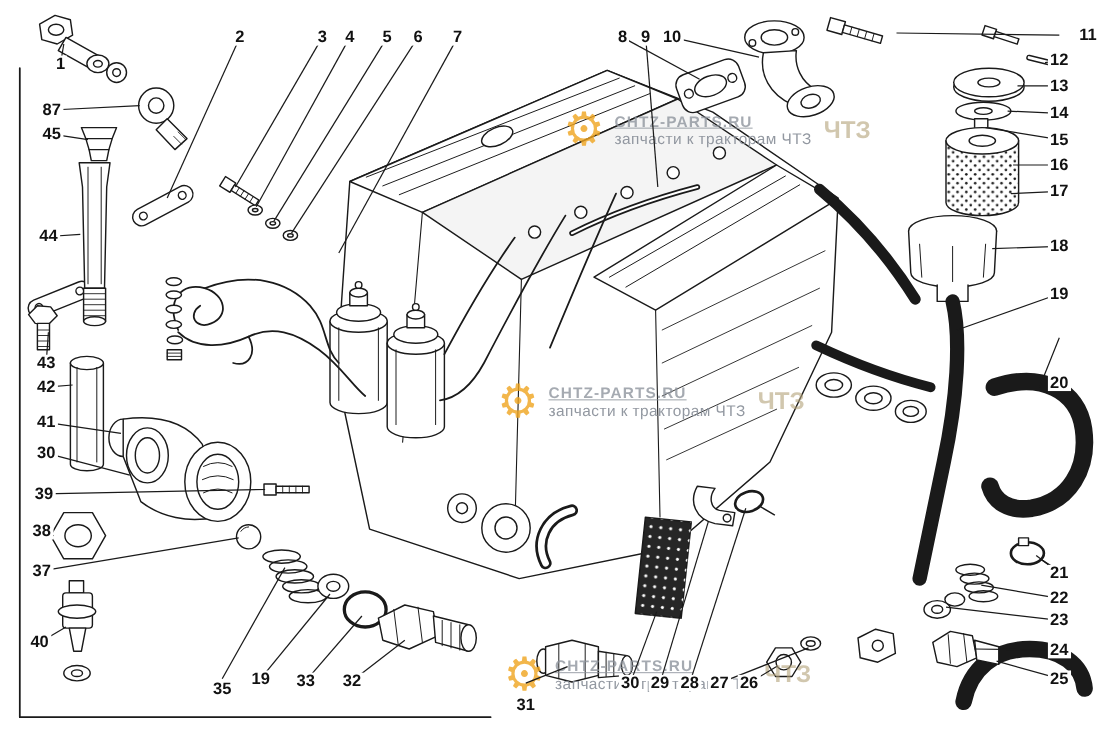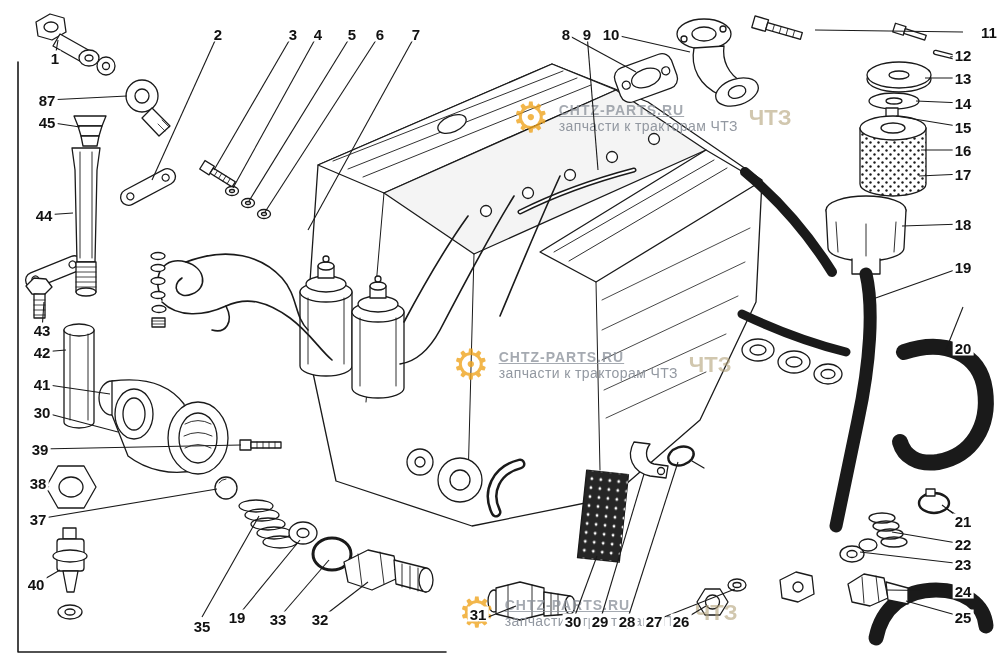--- a/index.html
+++ b/index.html
@@ -478,21 +478,21 @@
       <span class="callout" style="left: 963px; top: 521px;">21</span>
       <span class="callout" style="left: 963px; top: 544px;">22</span>
       <span class="callout" style="left: 963px; top: 564px;">23</span>
       <span class="callout" style="left: 963px; top: 591px;">24</span>
       <span class="callout" style="left: 963px; top: 617px;">25</span>
       <span class="callout" style="left: 681px; top: 621px;">26</span>
       <span class="callout" style="left: 654px; top: 621px; text-align: right;">27</span>
       <span class="callout" style="left: 627px; top: 621px;">28</span>
       <span class="callout" style="left: 600px; top: 621px;">29</span>
       <span class="callout" style="left: 573px; top: 621px;">30</span>
-      <span class="callout" style="left: 478px; top: 614px;">31</span>
+      <span class="callout" style="left: 478px; top: 641px;">31</span>
       <span class="callout" style="left: 320px; top: 619px;">32</span>
       <span class="callout" style="left: 278px; top: 619px;">33</span>
       <span class="callout" style="left: 237px; top: 617px;">19</span>
       <span class="callout" style="left: 202px; top: 626px;">35</span>
       <span class="callout" style="left: 36px; top: 584px;">40</span>
       <span class="callout" style="left: 38px; top: 519px;">37</span>
       <span class="callout" style="left: 38px; top: 483px;">38</span>
       <span class="callout" style="left: 40px; top: 449px;">39</span>
       <span class="callout" style="left: 42px; top: 412px;">30</span>
       <span class="callout" style="left: 42px; top: 384px;">41</span>

